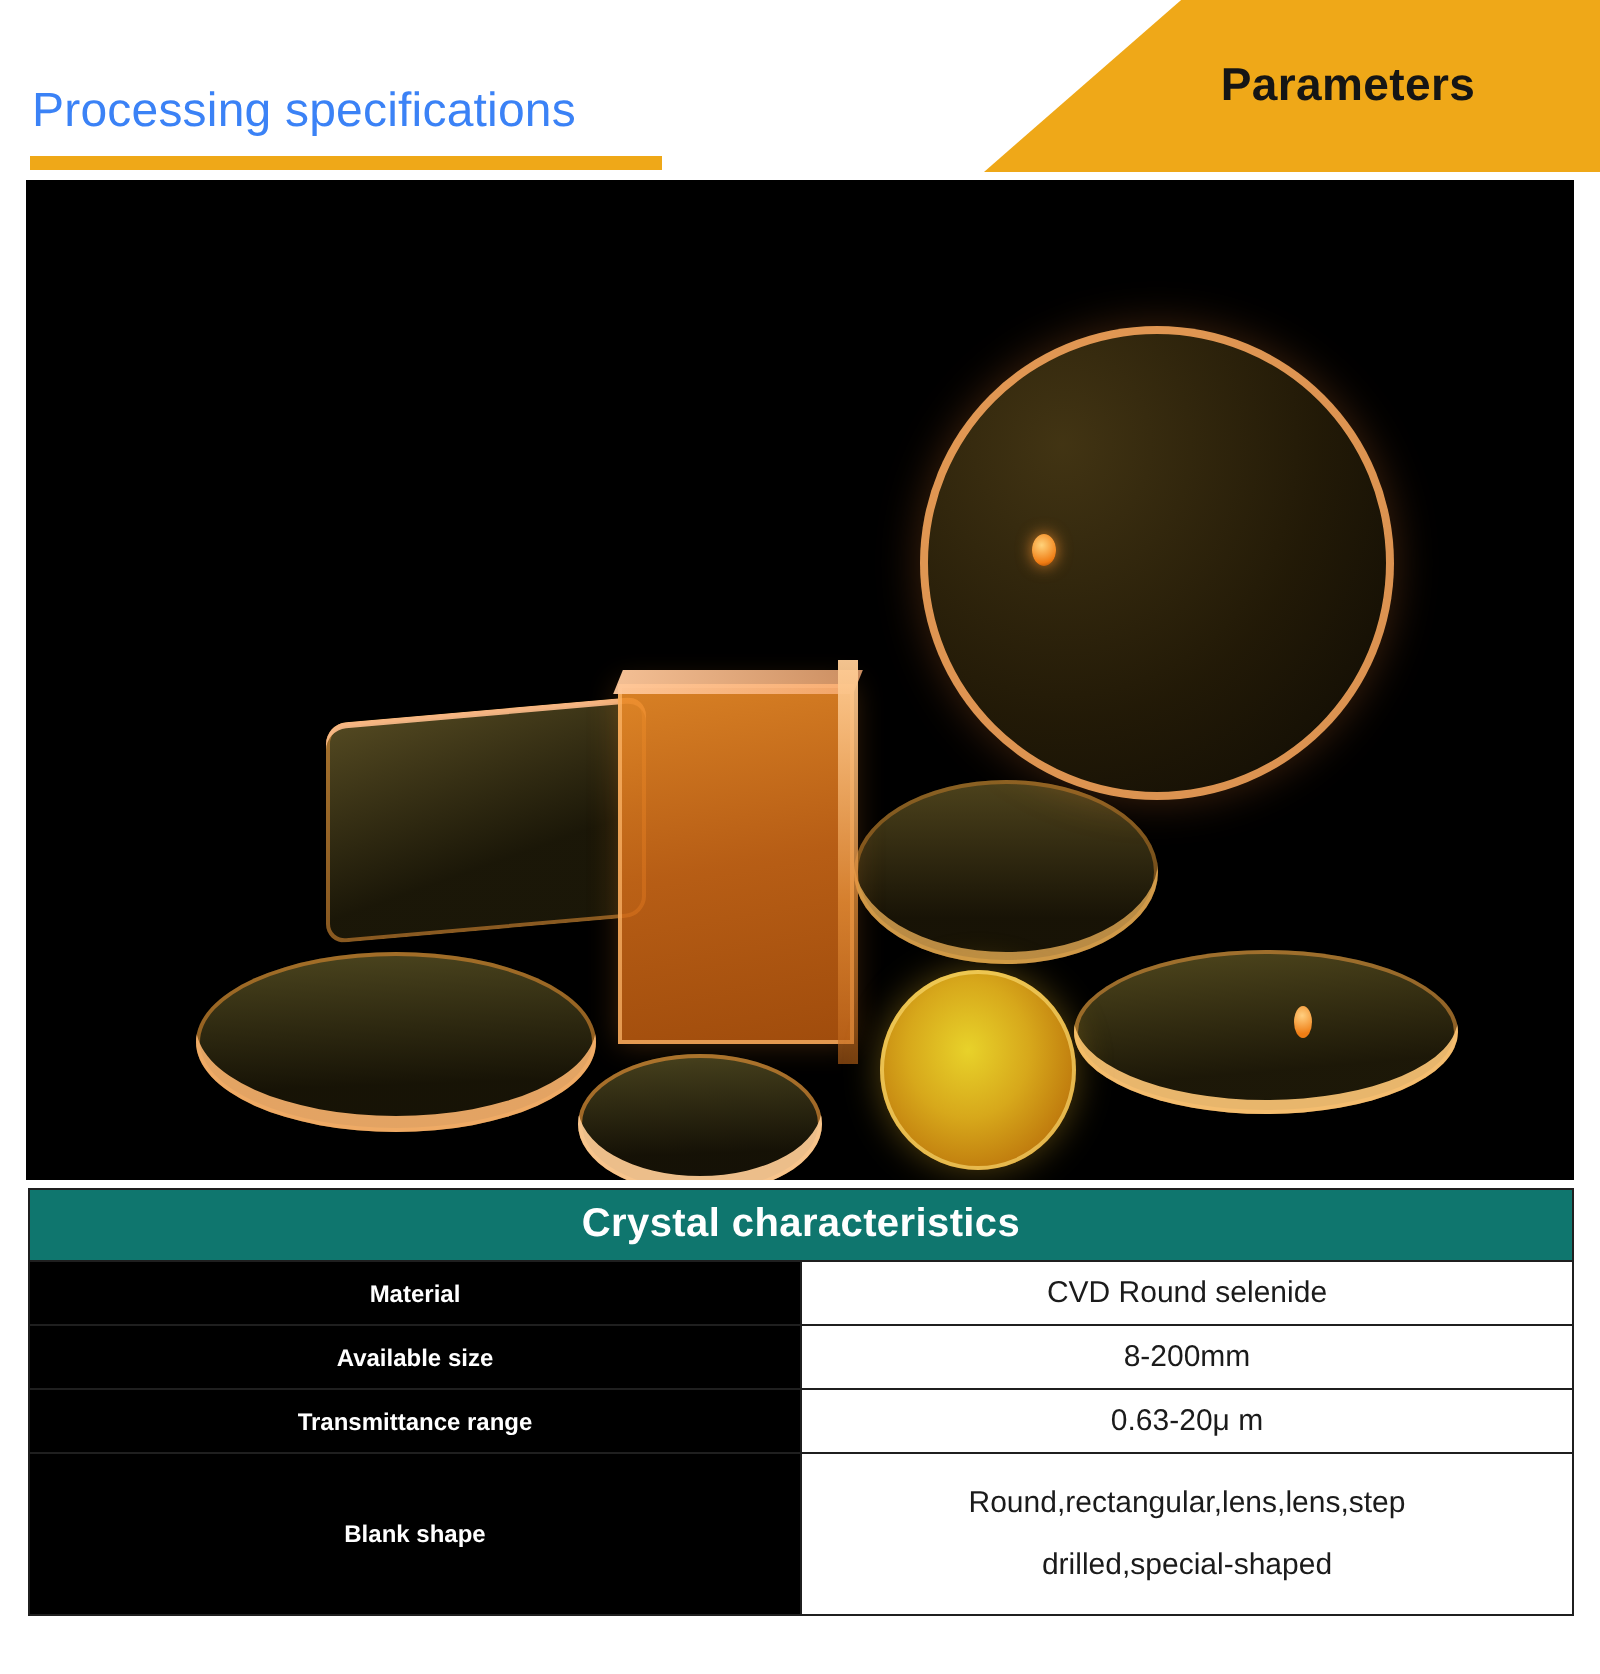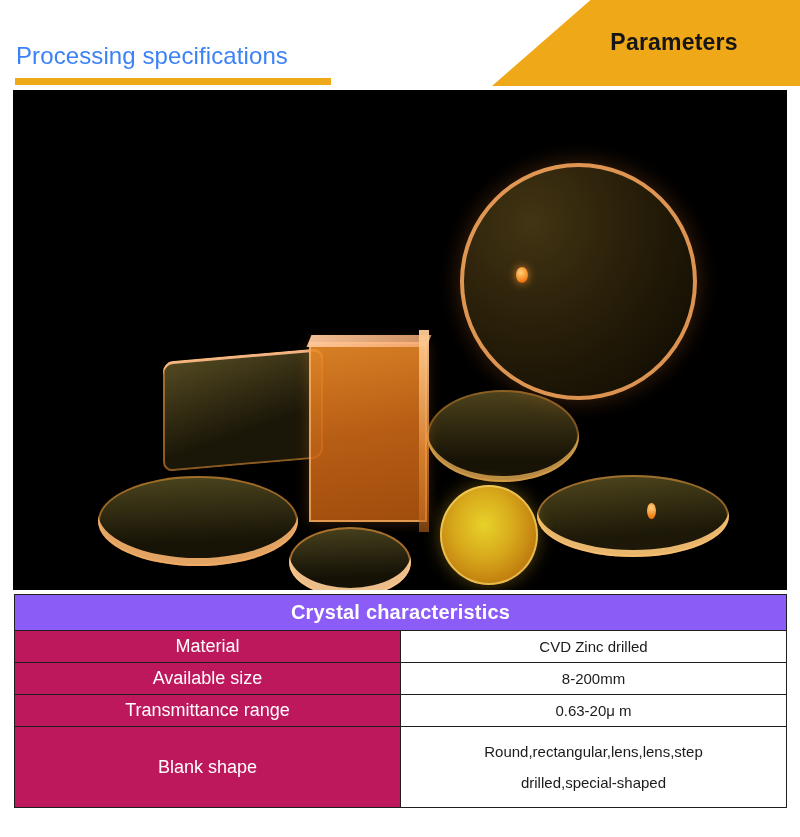--- a/index.html
+++ b/index.html
@@ -207,35 +207,36 @@
     top: 594px;
     width: 773px;
     border-collapse: collapse;
     table-layout: fixed;
   }
   .spec-table td {
     border: 1px solid #1f1f1f;
     padding: 0;
   }
   .tbl-title {
-    background: #8b5cf6;
+    background: #0f766e;
     color: #ffffff;
     font-size: 20px;
     font-weight: bold;
     text-align: center;
     height: 35px;
     letter-spacing: 0.2px;
   }
   .cell-label {
     width: 248px;
-    background: #be185d;
+    background: #000000;
     color: #ffffff;
-    font-size: 18px;
+    font-size: 12px;
     text-align: center;
     height: 31px;
+    font-weight: bold;
   }
   .cell-value {
     background: #ffffff;
     color: #1b1b1b;
     font-size: 15px;
     text-align: center;
     height: 31px;
   }
   .cell-value.two-line {
     height: 70px;
@@ -273,21 +274,21 @@
 </div>
 
 <table class="spec-table">
   <tbody>
     <tr>
       <td class="tbl-title" colspan="2">Crystal characteristics</td>
     </tr>
 
     <tr>
       <td class="cell-label">Material</td>
-      <td class="cell-value">CVD Zinc drilled</td>
+      <td class="cell-value">CVD Round selenide</td>
     </tr>
 
     <tr>
       <td class="cell-label">Available size</td>
       <td class="cell-value">8-200mm</td>
     </tr>
 
 
     <tr>
       <td class="cell-label">Transmittance range</td>

